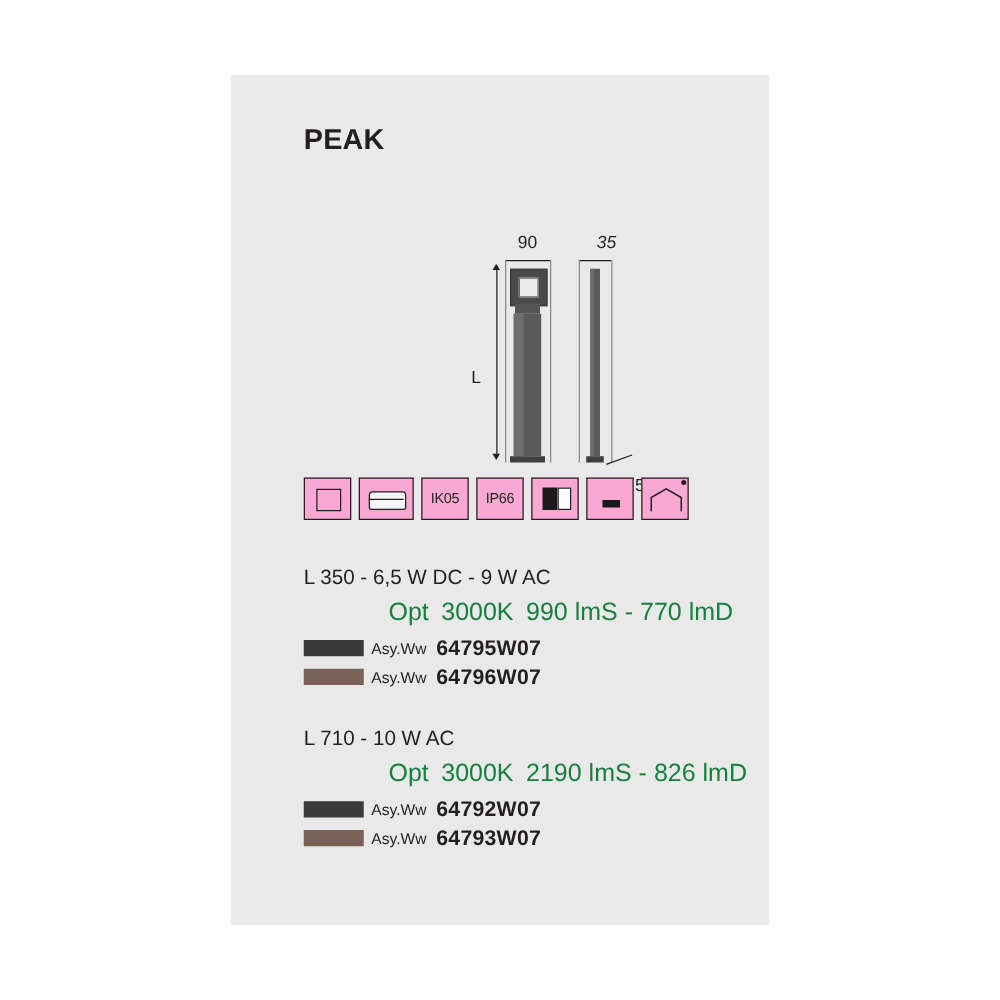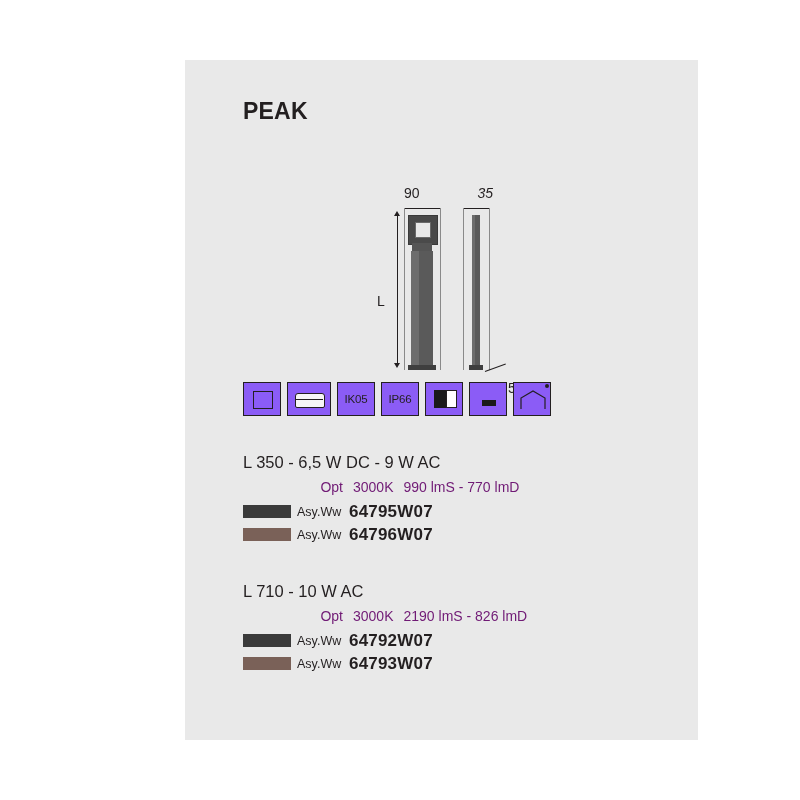--- a/index.html
+++ b/index.html
@@ -11,21 +11,21 @@
     width: 800px;
     height: 800px;
     font-family: "Liberation Sans", sans-serif;
     position: relative;
     overflow: hidden;
   }
   .sheet {
     position: absolute;
     left: 185px;
     top: 60px;
-    width: 513px;
+    width: 430px;
     height: 680px;
     background: #e9e9e9;
   }
   .content {
     position: absolute;
     left: 0;
     top: 0;
     width: 430px;
     height: 680px;
   }
@@ -57,21 +57,21 @@
   }
   .dim-label {
     position: absolute;
     font-size: 14px;
     color: #231f20;
   }
   .dim-90 {
     left: 29px;
     top: 0px;
     width: 36px;
-    text-align: left;
+    text-align: center;
   }
   .dim-35 {
     left: 86px;
     top: 0px;
     width: 32px;
     text-align: right;
     font-style: italic;
   }
   .dim-L {
     left: 2px;
@@ -208,21 +208,21 @@
     left: 58px;
     top: 322px;
     display: flex;
     gap: 6px;
     align-items: flex-start;
   }
   .icon-box {
     width: 38px;
     height: 34px;
     border: 1px solid #231f20;
-    background: #8b5cf6;
+    background: #f9a8d4;
     position: relative;
     box-sizing: border-box;
   }
   .icon-box.wide { width: 44px; }
   .icon-text {
     font-size: 11.5px;
     color: #231f20;
     position: absolute;
     left: 0; right: 0;
     top: 50%;
@@ -293,22 +293,22 @@
   .group-1 { top: 393px; }
   .group-2 { top: 522px; }
   .group-head {
     font-size: 16.5px;
     color: #231f20;
     margin-bottom: 7px;
   }
   .opt-row {
     display: flex;
     align-items: baseline;
-    font-size: 14px;
-    color: #701a75;
+    font-size: 20px;
+    color: #15803d;
     margin-bottom: 6px;
   }
   .opt-label {
     width: 110px;
     text-align: right;
     padding-right: 10px;
     box-sizing: border-box;
   }
   .opt-k { margin-right: 10px; }
   .code-row {

